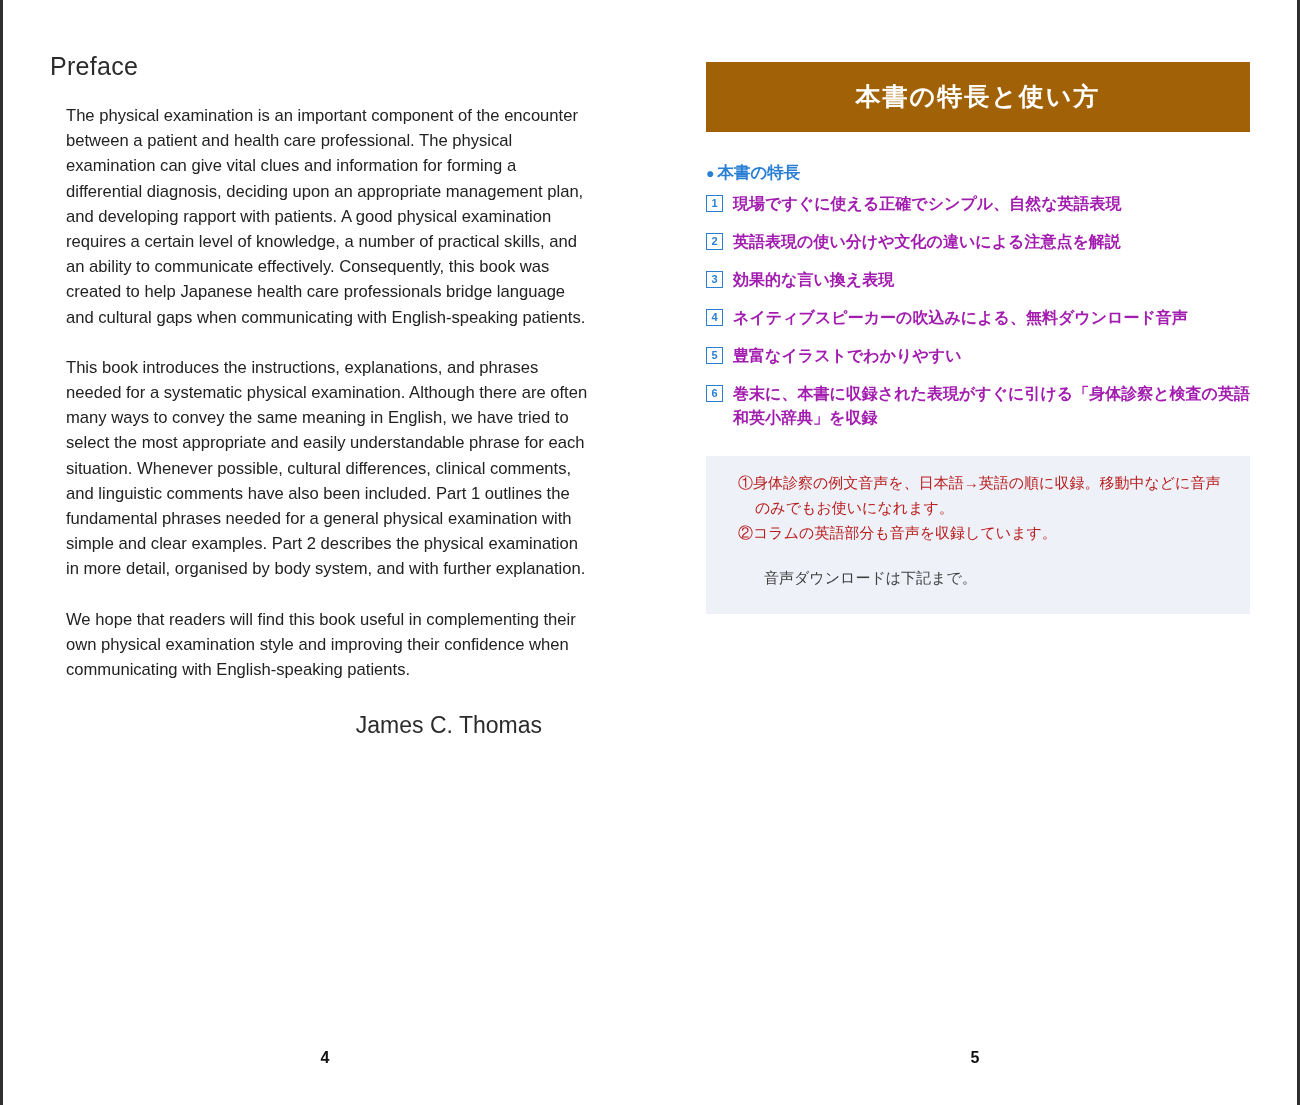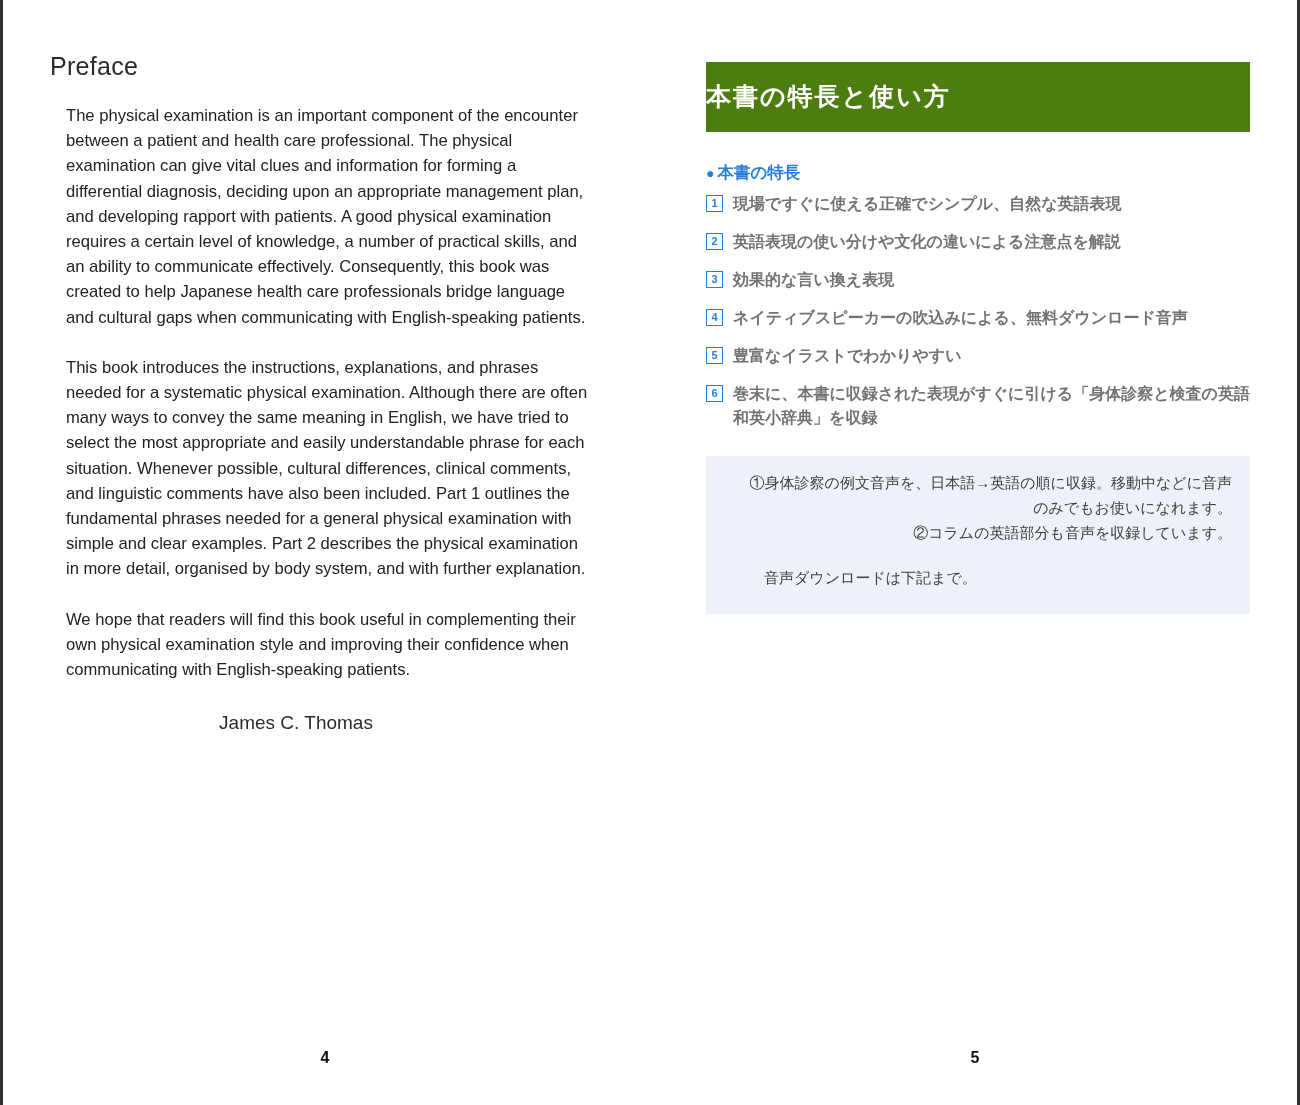--- a/index.html
+++ b/index.html
@@ -53,31 +53,32 @@
     margin: 0 0 22px 0;
   }
   .body-para {
     font-size: 16.6px;
     line-height: 25.2px;
     color: #222222;
     margin: 0 0 25px 16px;
     max-width: 552px;
   }
   .signature {
-    font-size: 19px;
+    font-size: 23px;
     color: #2b2b2b;
-    text-align: center;
+    text-align: right;
     margin-top: 30px;
     padding-right: 52px;
   }
 
   
   .feature-banner {
-    background: #4d7c0f;
+    background: #a16207;
     color: #ffffff;
+    text-align: center;
     font-size: 25px;
     font-weight: 700;
     letter-spacing: 2px;
     padding: 18px 0 19px 0;
     margin: 10px 0 0 0;
   }
   .intro-para {
     font-size: 15.3px;
     line-height: 26px;
     color: #232323;
@@ -116,43 +117,42 @@
     margin-top: 3px;
     border: 1px solid #2a7fd4;
     color: #2a7fd4;
     font-size: 11px;
     line-height: 15px;
     text-align: center;
     box-sizing: border-box;
     font-weight: 700;
   }
   .feature-text {
-    color: #737373;
+    color: #a21caf;
     font-size: 16px;
     line-height: 24px;
     font-weight: 700;
   }
   .download-box {
     margin-top: 26px;
     background: #eef1f8;
     padding: 14px 18px 26px 18px;
   }
   .download-title {
     color: #2a7fd4;
     font-size: 16.5px;
     font-weight: 700;
     margin: 0 0 6px 0;
   }
   .download-line {
     font-size: 15px;
     line-height: 25px;
-    color: #404040;
+    color: #b91c1c;
     margin: 0 0 0 14px;
     text-indent: 0;
-    text-align: right;
   }
   .download-line.indent {
     padding-left: 17px;
     text-indent: -17px;
   }
   .download-note {
     font-size: 15px;
     color: #404040;
     margin: 24px 0 0 40px;
   }

